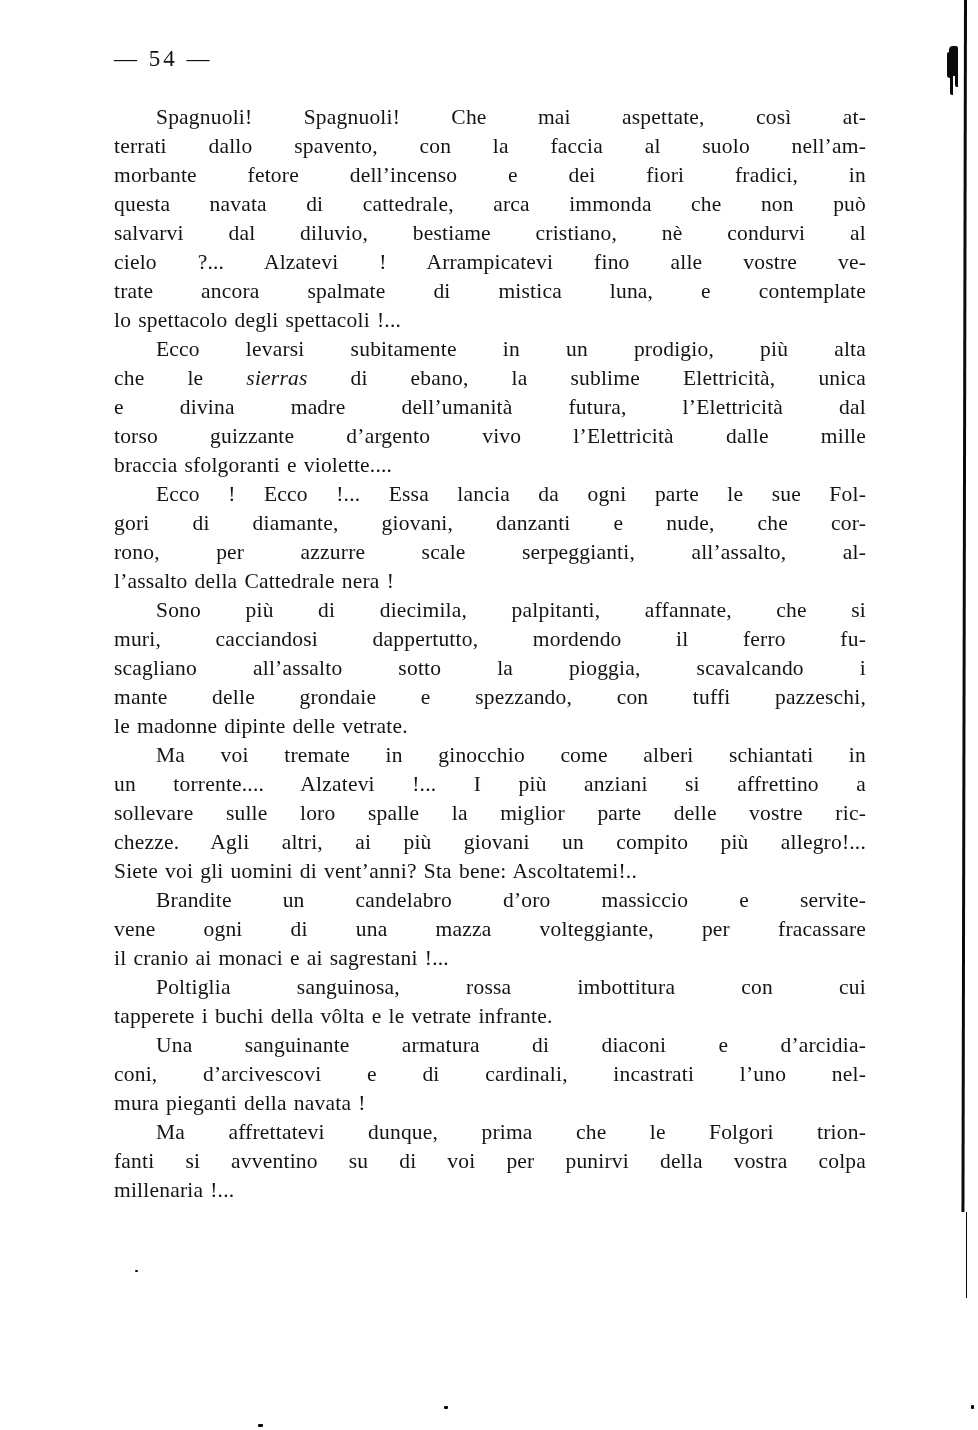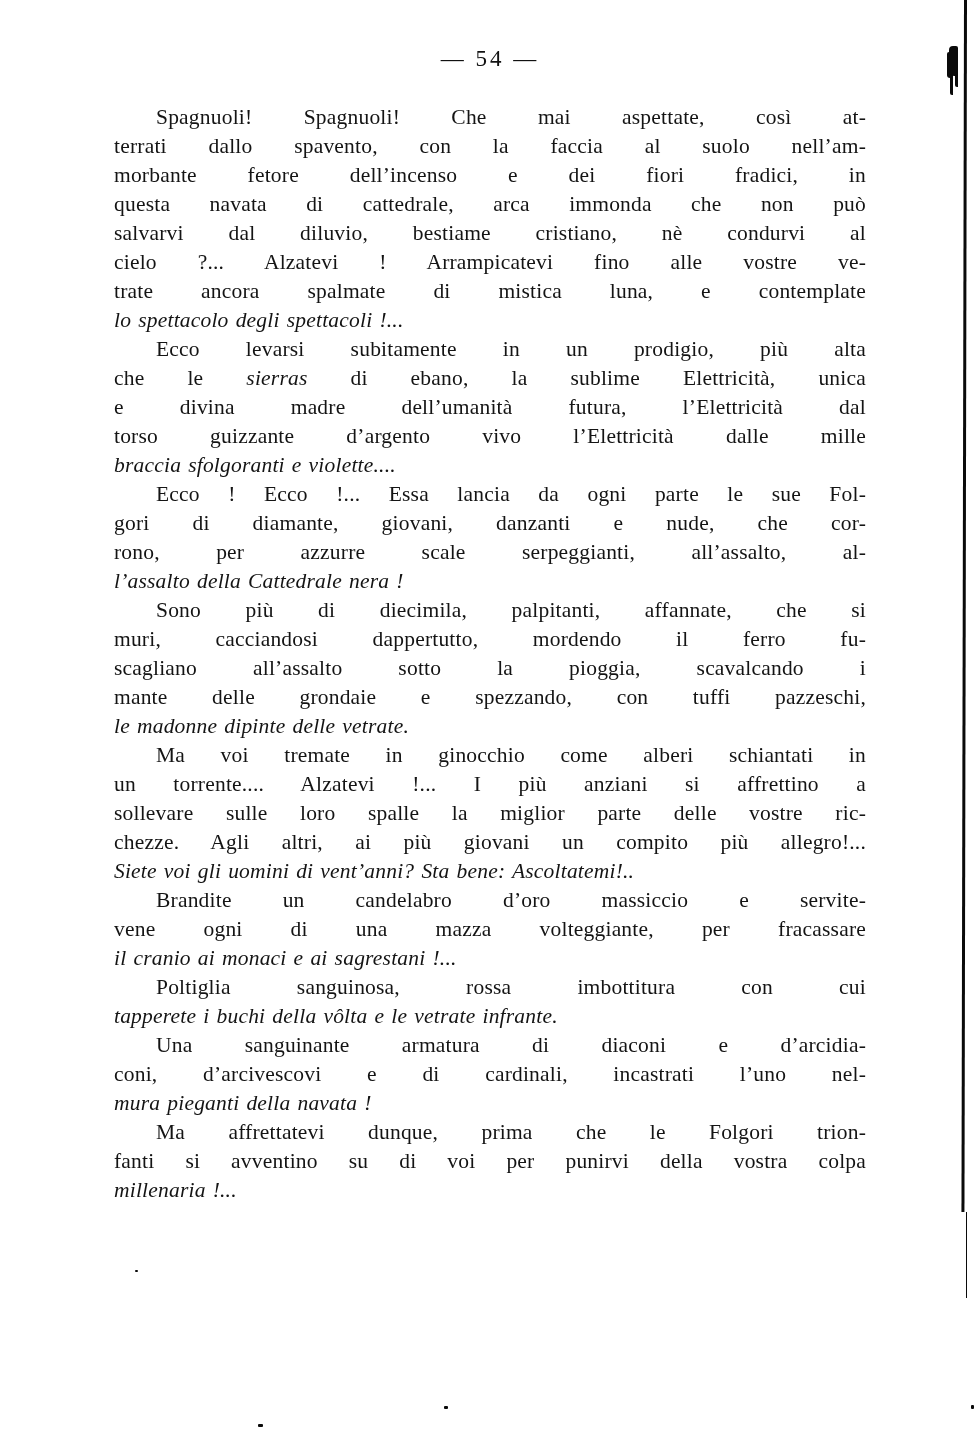--- a/index.html
+++ b/index.html
@@ -13,21 +13,21 @@
     height: 1430px;
     overflow: hidden;
     font-family: "Liberation Serif", "DejaVu Serif", serif;
     color: #141414;
   }
   .page-number {
     position: absolute;
     top: 46px;
     left: 114px;
     width: 752px;
-    text-align: center;
+    text-align: left;
     font-size: 23px;
     letter-spacing: 3px;
     color: #111111;
   }
   .text-block {
     position: absolute;
     top: 103px;
     left: 114px;
     width: 752px;
     font-size: 21.5px;
@@ -36,21 +36,20 @@
     letter-spacing: 0.2px;
   }
   .paragraph { margin: 0; }
   .line {
     text-align: justify;
     text-align-last: justify;
   }
   .line.last {
     text-align: right;
     text-align-last: left;
-    font-style: italic;
   }
   .line.indent {
     text-indent: 42px;
   }
   .line i { }
 
   
   .scan-edge-line {
     position: absolute;
     left: 964px;

